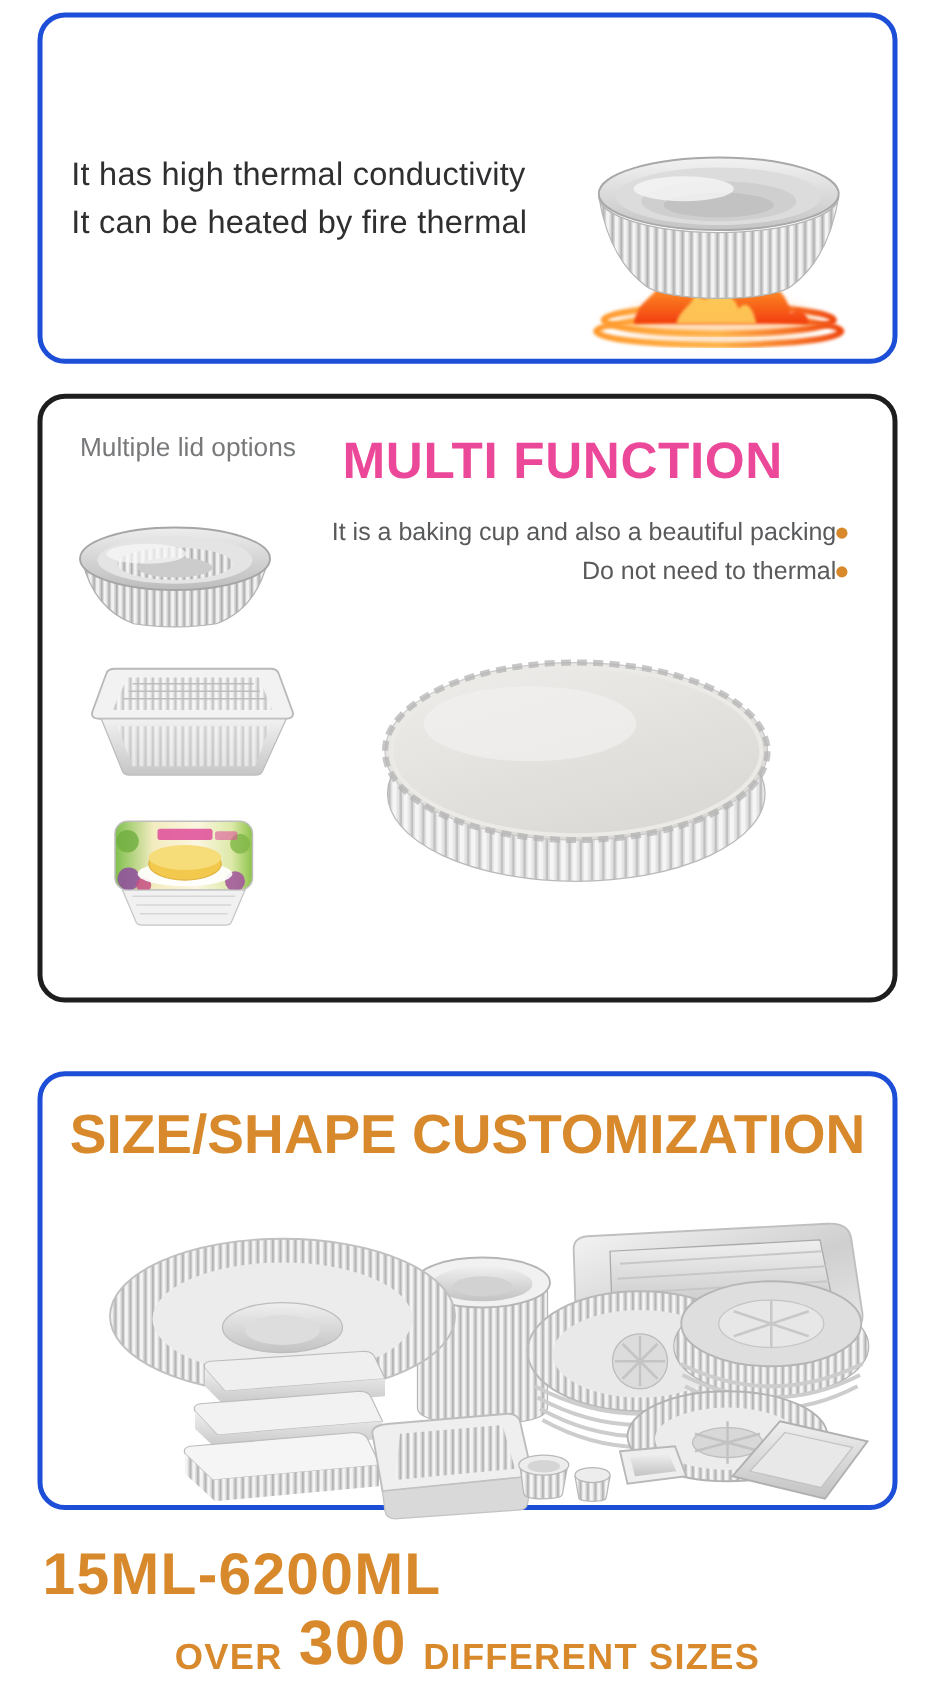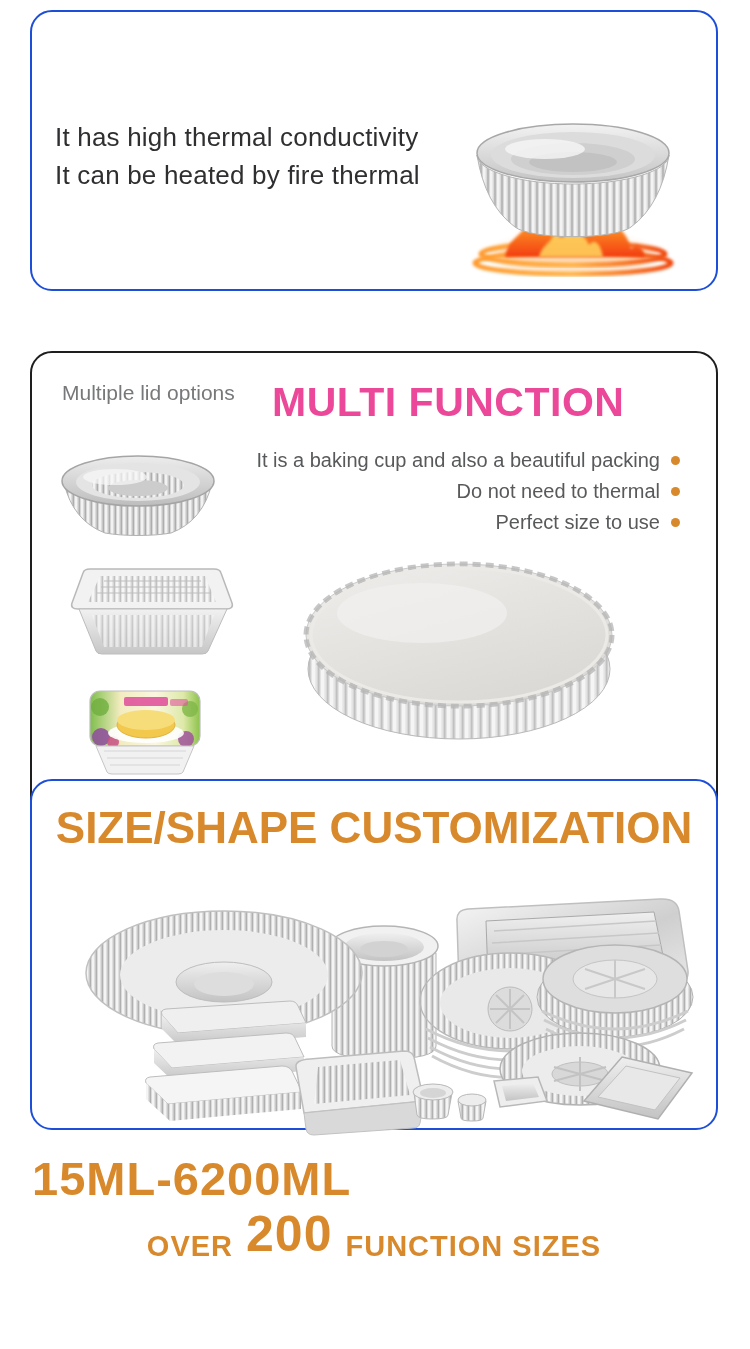--- a/index.html
+++ b/index.html
@@ -8,26 +8,26 @@
     position: relative;
     height: 1349px;
     font-family: "Liberation Sans", sans-serif;
     overflow: hidden;
   }
   .card {
     position: absolute;
     left: 30px;
     width: 688px;
     background: #ffffff;
-    border: 2px solid #1d4ed8;
+    border: 4px solid #1d4ed8;
     border-radius: 22px;
   }
   .card--thermal { top: 10px;  height: 281px; }
-  .card--multi   { top: 315px; height: 487px; border-color: #1E1E1E; margin-top: 36px; }
-  .card--size    { top: 779px; height: 351px; }
+  .card--multi   { top: 315px; height: 487px; border-color: #1E1E1E; }
+  .card--size    { top: 857px; height: 351px; }
 
   
   .thermal-text {
     position: absolute;
     left: 23px; top: 106px;
     font-size: 26px;
     line-height: 38px;
     color: #2F2F31;
     letter-spacing: 0.2px;
   }
@@ -46,21 +46,20 @@
     font-size: 41px;
     font-weight: 700;
     letter-spacing: 0.5px;
     color: #ec4899;
   }
   .multi-bullets { position: absolute; right: 36px; top: 96px; }
   .bullet-row {
     display: flex;
     justify-content: flex-end;
     align-items: center;
-    gap: 11px;
     height: 22px;
     margin-bottom: 9px;
     font-size: 20px;
     color: #58595B;
   }
   .bullet-dot {
     width: 9px; height: 9px;
     border-radius: 50%;
     background: #D8892C;
     flex: 0 0 auto;
@@ -168,24 +167,20 @@
   <div class="multi-label">Multiple lid options</div>
   <h2 class="multi-title">MULTI FUNCTION</h2>
 
   <div class="multi-bullets">
     <div class="bullet-row">
       <span>It is a baking cup and also a beautiful packing</span>
       <span class="bullet-dot"></span>
     </div>
     <div class="bullet-row">
       <span>Do not need to thermal</span>
-      <span class="bullet-dot"></span>
-    </div>
-    <div class="bullet-row">
-      <span>Perfect size to use</span>
       <span class="bullet-dot"></span>
     </div>
   </div>
 
   <div class="lid-img-1">
     <svg viewBox="0 0 162 102">
       <defs>
         <pattern id="b-ribs" width="6" height="12" patternUnits="userSpaceOnUse">
           <rect width="6" height="12" fill="#d7d7d7"></rect>
           <rect width="2.2" height="12" fill="#f2f2f2"></rect>
@@ -359,16 +354,16 @@
 
       <path d="M548,196 L618,212 L584,258 L510,240 Z" fill="url(#c-foilB)" stroke="#b0b0b0" stroke-width="1.5"></path>
       <path d="M552,205 L606,217 L581,249 L524,236 Z" fill="#e8e8e8" stroke="#c2c2c2"></path>
     </svg>
   </div>
 
   <div class="size-range">15ML-6200ML</div>
 
   <div class="size-over">
     <span class="small">OVER</span>
-    <span class="big">200</span>
-    <span class="small">FUNCTION SIZES</span>
+    <span class="big">300</span>
+    <span class="small">DIFFERENT SIZES</span>
   </div>
 </section>
 
 </body></html>

